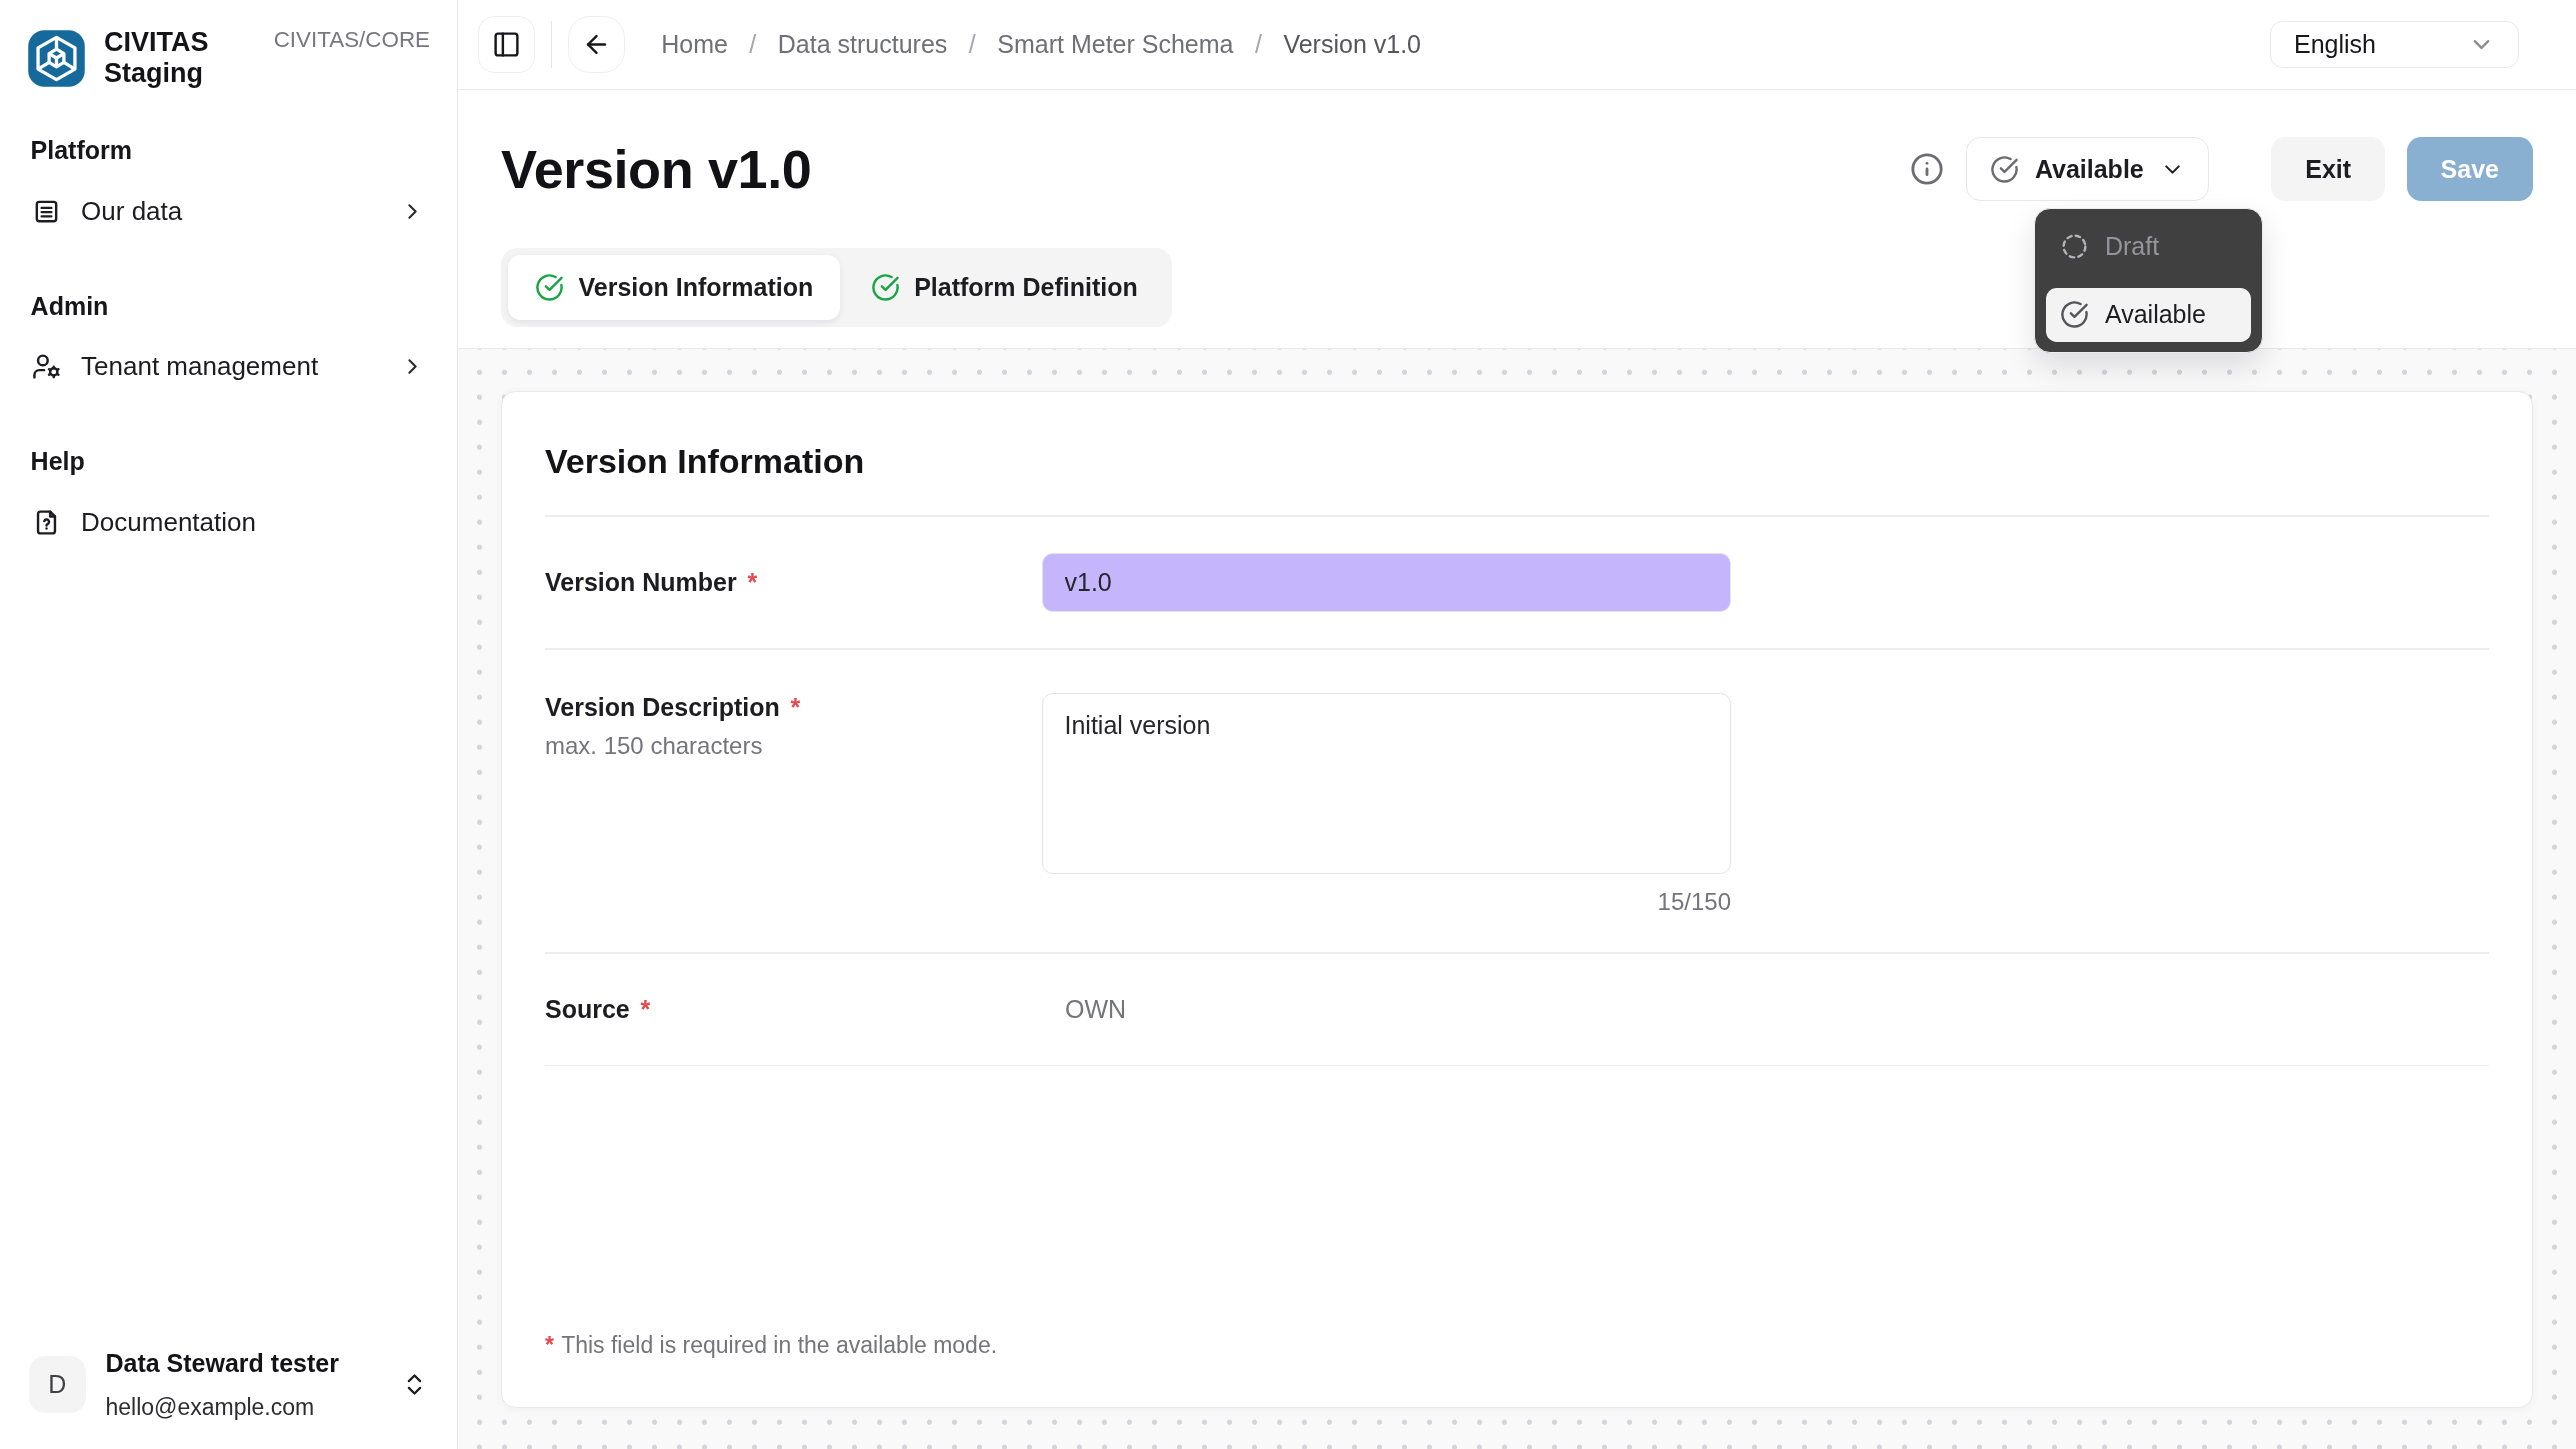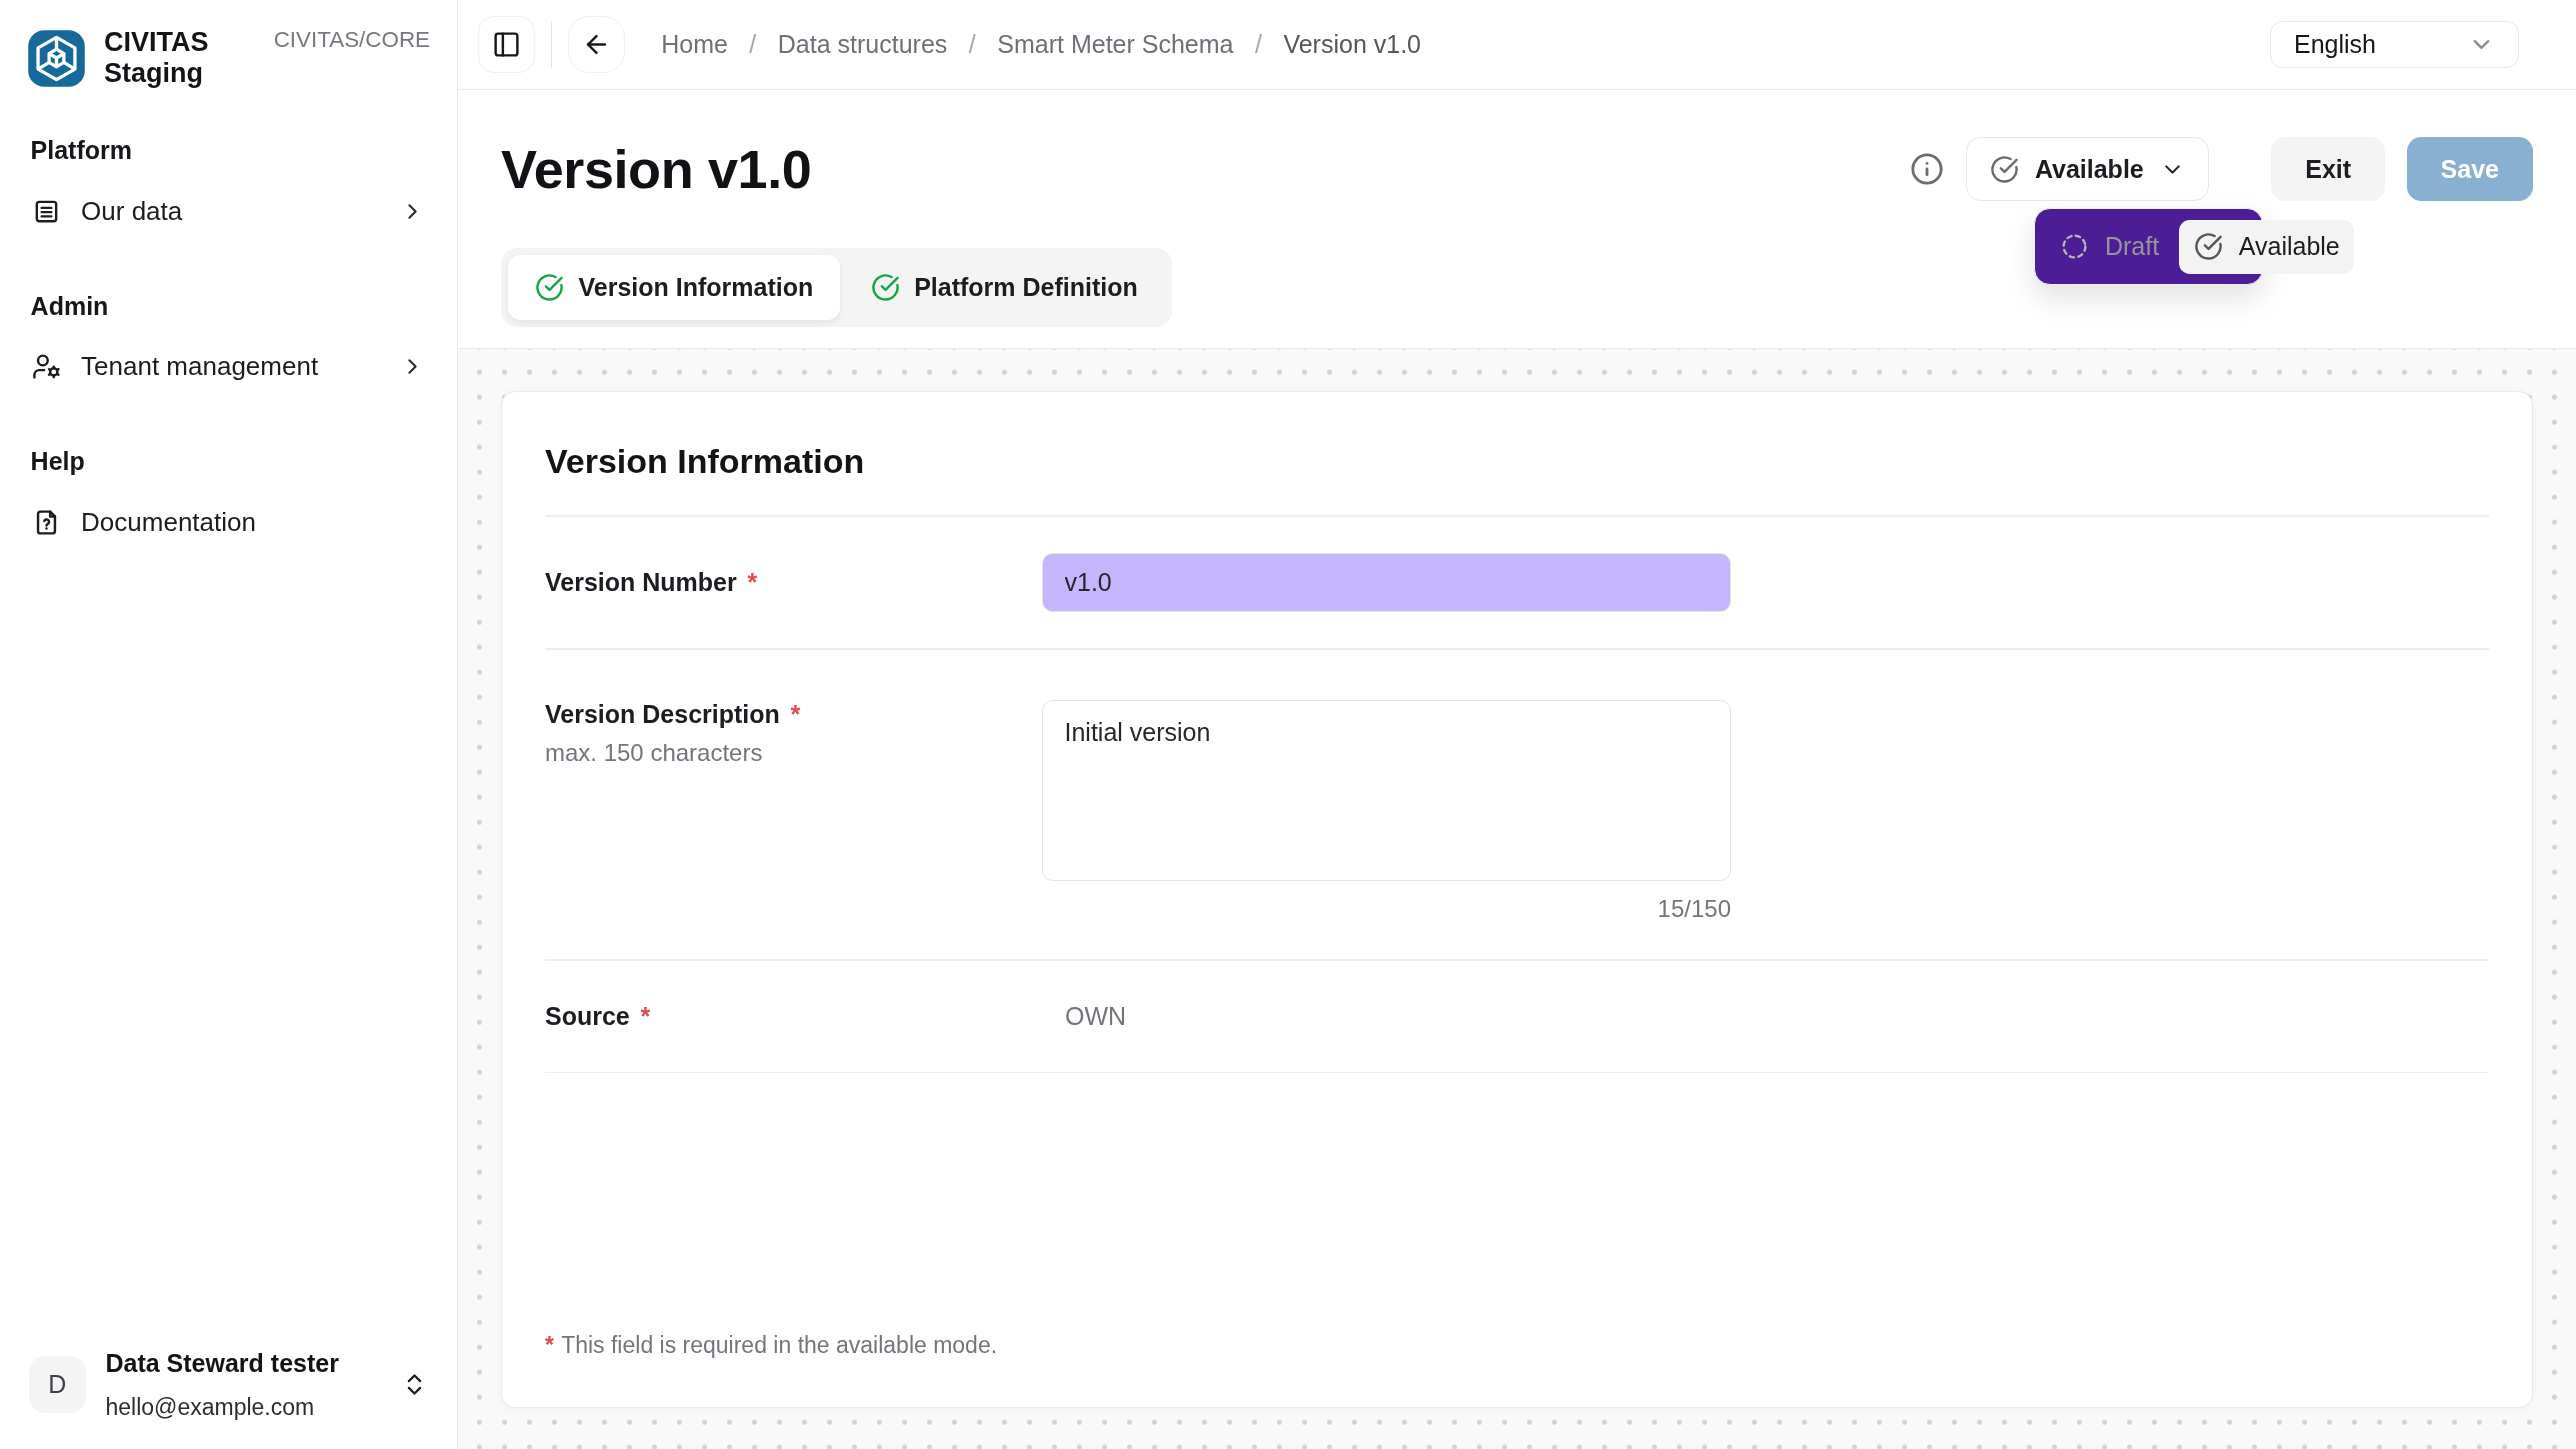--- a/index.html
+++ b/index.html
@@ -112,21 +112,21 @@
     background:#fff; border:1.8px solid #e9e9eb; border-radius:14.3px;
     box-shadow:0 1.8px 9px rgba(16,16,20,.04);
     padding:0 43px; display:flex; flex-direction:column; overflow:hidden;
   }
   .card-title { font-size:34px; font-weight:700; color:#141418; margin-top:50px; }
   .sep { height:1.8px; background:#ededef; width:100%; flex:none; }
   .sep.after-title { margin-top:34px; }
 
   .form-row { display:grid; grid-template-columns:497px 1fr; align-items:center; }
   .form-row.vn { padding:36px 0; }
-  .form-row.vd { padding:43px 0 36px 0; align-items:start;margin-top:7px; }
+  .form-row.vd { padding:43px 0 36px 0; align-items:start; }
   .form-row.src { padding:41px 0; }
   .field-label-wrap { display:flex; flex-direction:column; gap:10.7px; }
   .field-label { font-size:25px; font-weight:700; color:#1c1c21; }
   .req { color:#e5484d; font-weight:700; margin-left:10.7px; font-size:25px; }
   .field-hint { font-size:24px; color:#74747c; }
   .text-input {
     width:689px; height:59px; border:1.8px solid #e4e4e7; border-radius:10.7px;
     font-family:inherit; font-size:25px; color:#26262b; padding:0 21.5px; background:#c4b5fd; outline:none;
   }
   .textarea-wrap { display:flex; flex-direction:column; width:689px; }
@@ -136,23 +136,23 @@
     background:#fff; resize:none; outline:none; line-height:1.4;
   }
   .char-counter { margin-top:14.3px; text-align:right; font-size:24px; color:#74747c; }
   .readonly-value { font-size:25px; color:#74747c; padding-left:23px; }
   .footnote { margin-top:auto; padding:36px 0 48px 0; font-size:23px; color:#74747c; }
   .footnote .req { font-size:23px; margin-left:0; margin-right:7.2px; }
 
   
   .status-menu {
     position:absolute; left:2034px; top:208px; width:229px; z-index:20;
-    background:#4c1d95; border:1.8px solid #ededef; border-radius:16px;
+    background:#404040; border:1.8px solid #ededef; border-radius:16px;
     box-shadow:0 12.5px 30px rgba(10,10,14,.12); padding:10.7px;
-    display:flex; flex-direction:row; gap:6px;
+    display:flex; flex-direction:column; gap:14px;
   }
   .menu-item {
     display:flex; align-items:center; gap:16px; padding:12.5px 14.3px;
     border-radius:10.7px; cursor:pointer;
   }
   .menu-item svg { width:29px; height:29px; flex:none; }
   .menu-item.draft { color:#95959c; }
   .menu-item.draft svg { color:#b3b3b9; }
   .menu-item.selected { background:#f3f3f4; color:#1c1c21; }
   .menu-item.selected svg { color:#55555c; }

